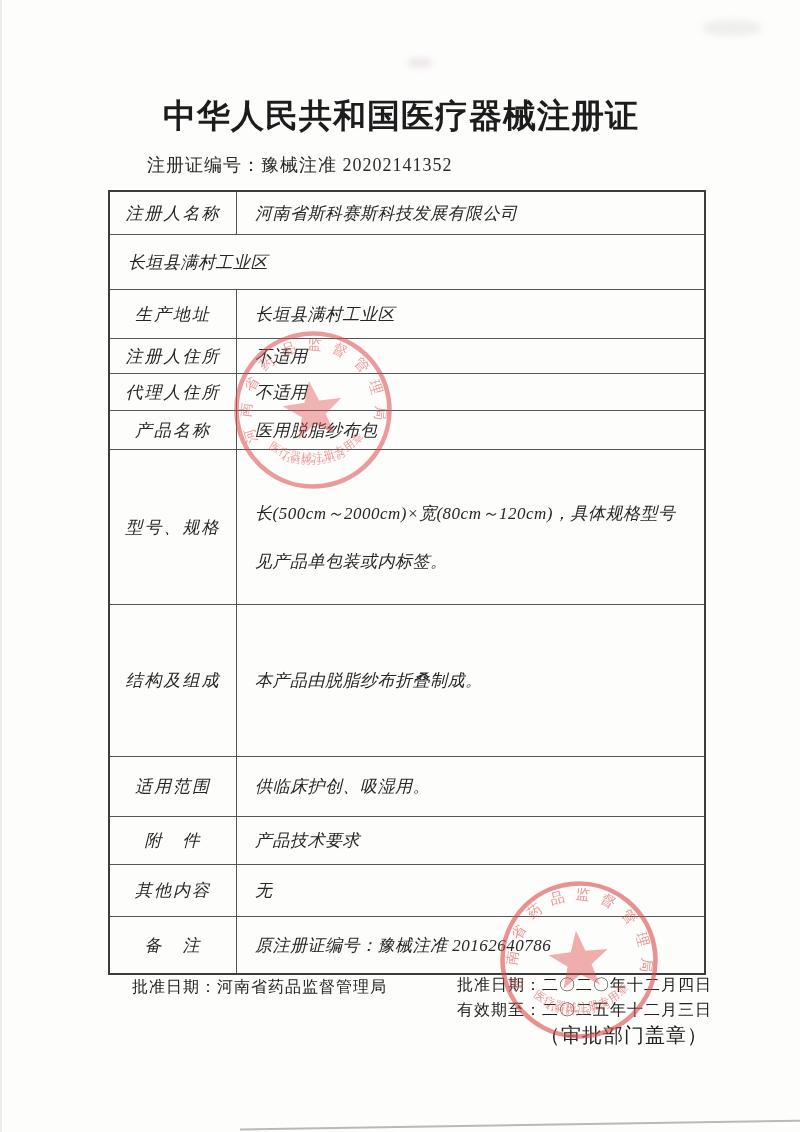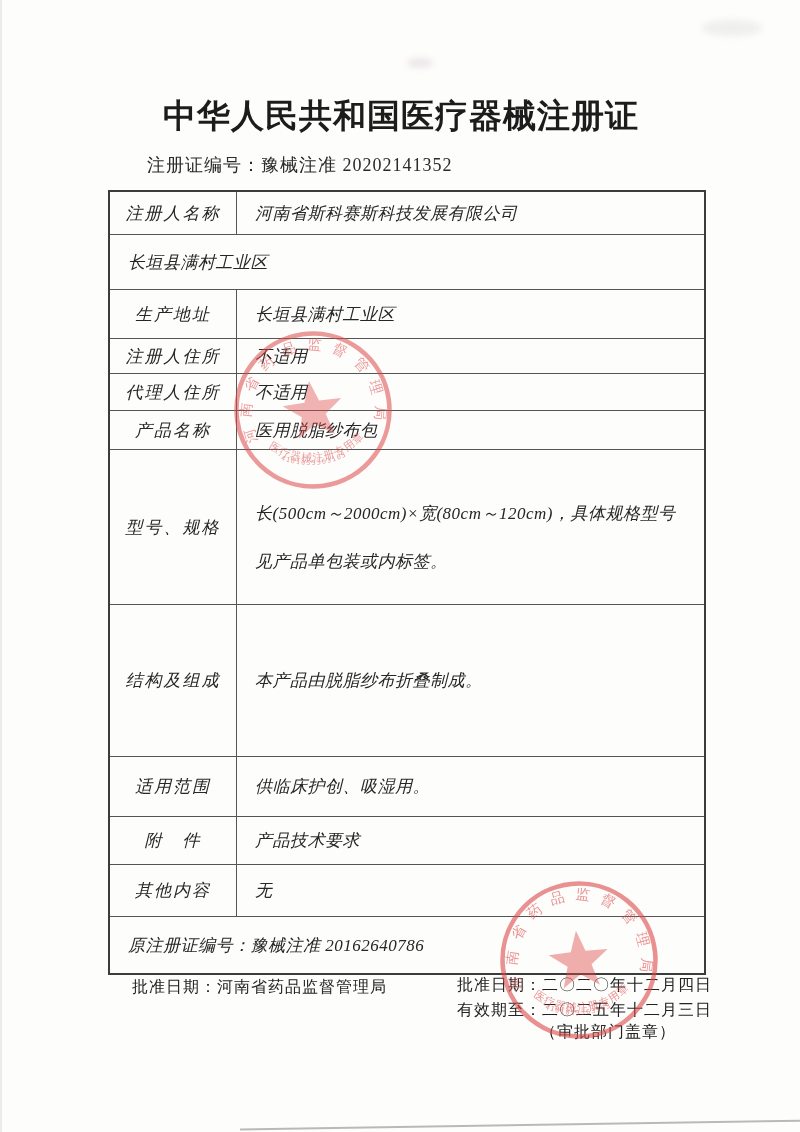--- a/index.html
+++ b/index.html
@@ -47,21 +47,21 @@
   .rh9{height:60px}.rh10{height:48px}.rh11{height:52px}.rh12{height:56px}
   .spec .tvalue {
     display:block;
     padding-top:40px;
     line-height:48px;
     white-space:pre-line;
   }
   .footer-dept { position:absolute; left:130px; top:977px; font-size:16px; letter-spacing:1px; }
   .footer-date { position:absolute; left:455px; top:975px; font-size:16px; letter-spacing:1px; }
   .footer-valid { position:absolute; left:455px; top:1000px; font-size:16px; letter-spacing:1px; }
-  .footer-sealnote { position:absolute; left:538px; top:1022px; font-size:16px; letter-spacing:1px; }
+  .footer-sealnote { position:absolute; left:538px; top:1022px; font-size:20px; letter-spacing:1px; }
   .stamp { position:absolute; width:168px; height:168px; pointer-events:none; }
   .stamp-1 { left:227px; top:326px; transform:rotate(-8deg); }
   .stamp-2 { left:493px; top:876px; transform:rotate(-6deg); }
   .paper-edge-bottom {
     position:absolute; left:238px; top:1124px; width:575px; height:2px;
     background:#b9b9b6; transform:rotate(-0.9deg);
   }
   .smudge {
     position:absolute; border-radius:50%; filter:blur(3px);
   }
@@ -118,20 +118,21 @@
     </div>
     <div class="trow rh10">
       <div class="tlabel">附　件</div>
       <div class="tvalue">产品技术要求</div>
     </div>
     <div class="trow rh11">
       <div class="tlabel">其他内容</div>
       <div class="tvalue">无</div>
     </div>
     <div class="trow rh12">
+      <div class="tlabel">备　注</div>
       <div class="tvalue">原注册证编号：豫械注准 20162640786</div>
     </div>
   </div>
 
   <div class="footer-dept">批准日期：河南省药品监督管理局</div>
   <div class="footer-date">批准日期：二〇二〇年十二月四日</div>
   <div class="footer-valid">有效期至：二〇二五年十二月三日</div>
   <div class="footer-sealnote">（审批部门盖章）</div>
 
   <svg class="stamp stamp-1" viewBox="0 0 200 200">

